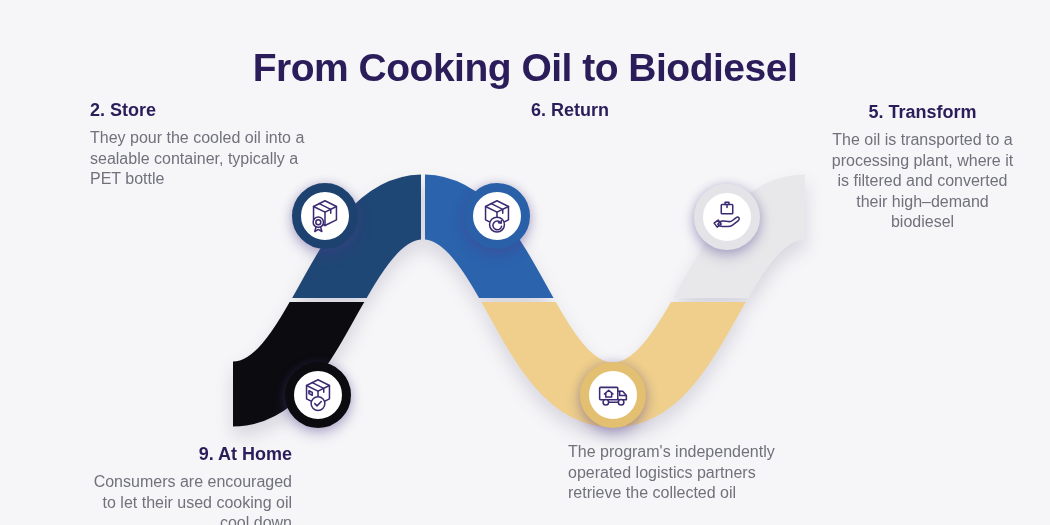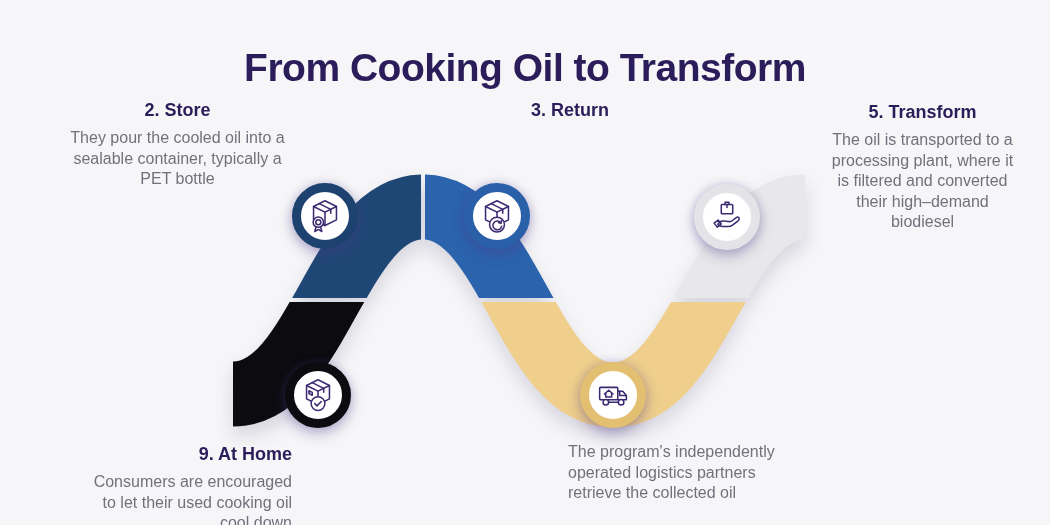--- a/index.html
+++ b/index.html
@@ -11,42 +11,42 @@
   .page-title{
     position:absolute;top:20px;left:0;width:1050px;
     text-align:center;font-size:39px;font-weight:700;color:#2b1d5a;
     letter-spacing:-0.5px;
   }
   .wave-svg{position:absolute;left:0;top:0;filter:drop-shadow(0 10px 9px rgba(55,45,95,0.16));}
   .step-text{position:absolute;}
   .step-heading{font-size:18px;font-weight:700;color:#2b1d5a;margin:0 0 7px 0;}
   .step-body{font-size:16px;line-height:20.5px;color:#71717c;margin:0;}
   .s1{left:87px;top:444px;width:205px;text-align:right;}
-  .s2{left:70px;top:100px;width:215px;text-align:center;}
+  .s2{left:90px;top:100px;width:215px;text-align:left;}
   .s3{left:531px;top:100px;width:185px;}
   .s3 .step-body{text-align:justify;}
   .s4{left:568px;top:442px;width:210px;}
   .s5{left:825px;top:102px;width:195px;text-align:center;}
   .node{
     position:absolute;width:66px;height:66px;border-radius:50%;
     background:#ffffff;border:9px solid #000;box-sizing:border-box;
     display:flex;align-items:center;justify-content:center;
     box-shadow:0 6px 14px rgba(80,62,140,0.33), 0 0 10px rgba(80,62,140,0.22);
   }
   .node svg{width:42px;height:42px;}
   .n1{left:285px;top:362px;}
   .n2{left:292px;top:183px;}
   .n3{left:464px;top:183px;}
   .n4{left:580px;top:362px;}
   .n5{left:694px;top:184px;}
 </style>
 </head>
 <body>
 
-<h1 class="page-title">From Cooking Oil to Transform</h1>
+<h1 class="page-title">From Cooking Oil to Biodiesel</h1>
 
 <svg class="wave-svg" width="1050" height="525" viewBox="0 0 1050 525">
   <defs>
     <clipPath id="clip-seg1">
         <rect x="0" y="302" width="460" height="140"></rect>
       </clipPath>
     <clipPath id="clip-seg2">
         <rect x="0" y="120" width="421" height="178"></rect>
       </clipPath>
     <clipPath id="clip-seg3">
@@ -127,21 +127,21 @@
     <path d="M8.5 28.4 l4.2 -3.2 l3.2 4.2 l-4.2 3.2 Z"></path>
   </svg>
 </div>
 
 <div class="step-text s2">
   <h2 class="step-heading">2. Store</h2>
   <p class="step-body">They pour the cooled oil into a sealable container, typically a PET bottle</p>
 </div>
 
 <div class="step-text s3">
-  <h2 class="step-heading">3. Return</h2>
+  <h2 class="step-heading">6. Return</h2>
 </div>
 
 <div class="step-text s5">
   <h2 class="step-heading">5. Transform</h2>
   <p class="step-body">The oil is transported to a processing plant, where it is filtered and converted their high–demand biodiesel</p>
 </div>
 
 <div class="step-text s1">
   <h2 class="step-heading">9. At Home</h2>
   <p class="step-body">Consumers are encouraged to let their used cooking oil cool down</p>

